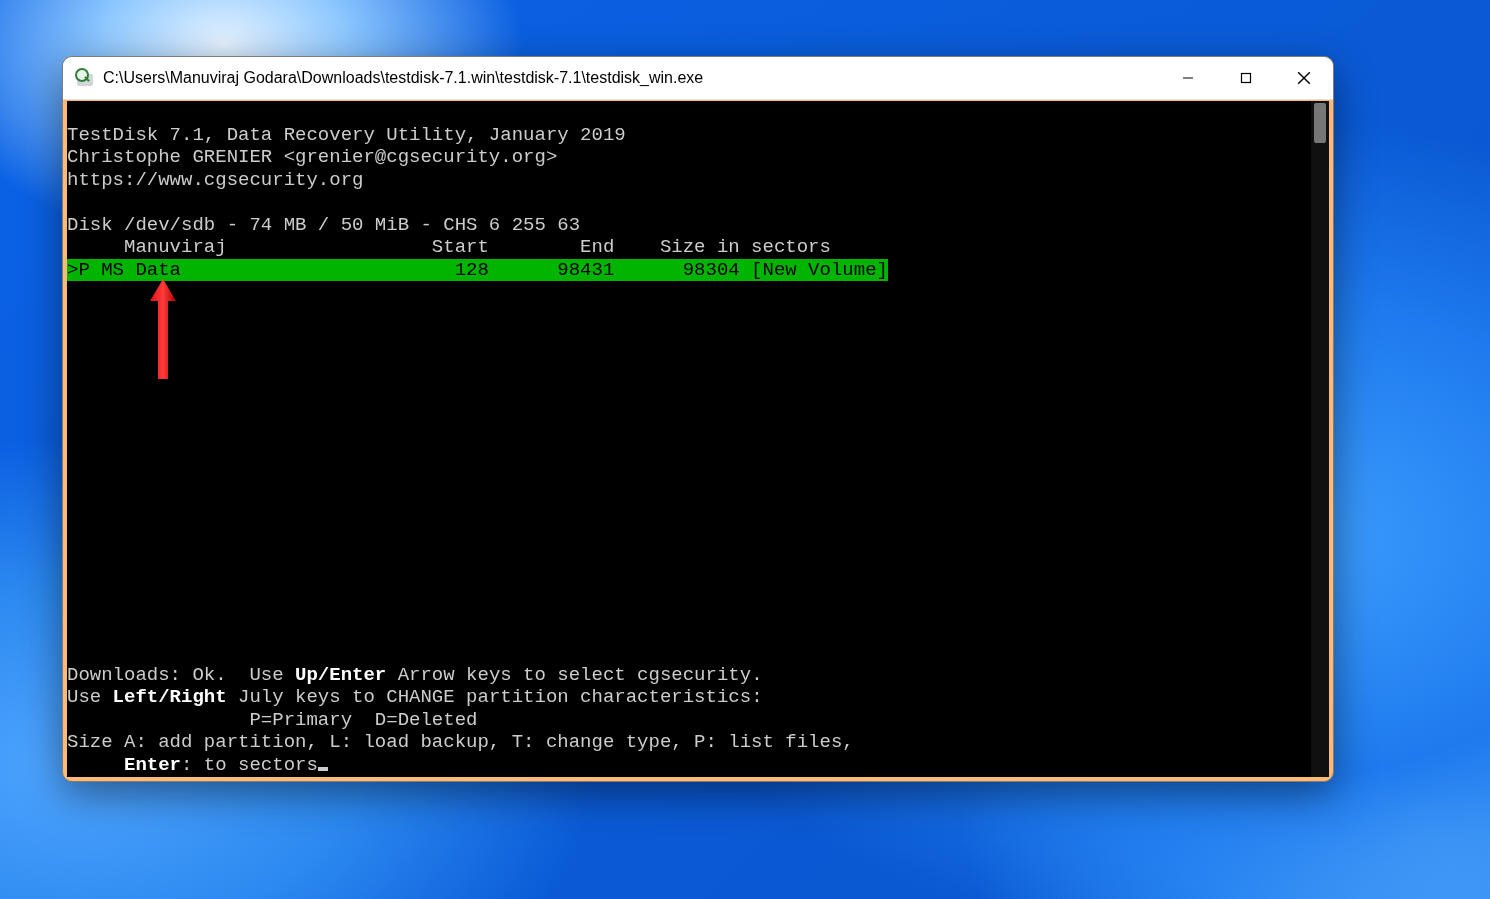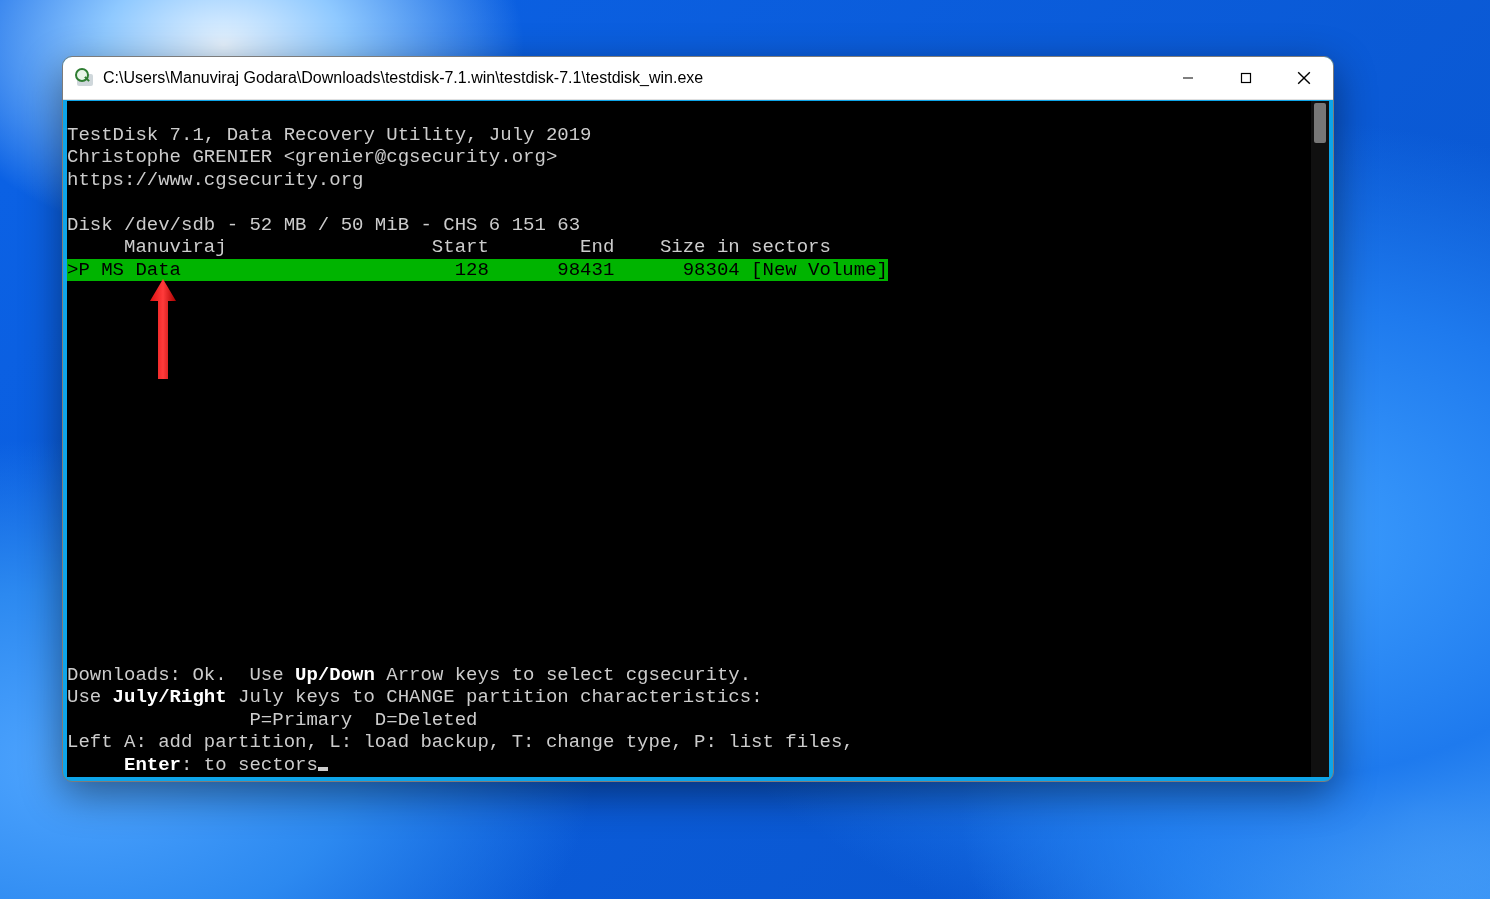--- a/index.html
+++ b/index.html
@@ -20,21 +20,21 @@
       radial-gradient(ellipse 800px 500px at 5% 85%, #4fa5ff 0%, #2c89f0 35%, transparent 65%),
       radial-gradient(ellipse 600px 400px at 15% 5%, #e6f3ff 0%, #8fc9ff 20%, transparent 50%),
       linear-gradient(135deg, #0b62e6 0%, #0a55cc 100%);
   }
   .window {
     position: absolute;
     left: 62px;
     top: 56px;
     width: 1270px;
     height: 724px;
-    background: #0ea5e9;
+    background: #fdba74;
     border: 1px solid #7c7c7c;
     border-radius: 10px;
     box-shadow: 0 12px 40px rgba(0,0,0,0.45);
     overflow: hidden;
   }
   .titlebar {
     position: relative;
     height: 42px;
     display: flex;
     align-items: center;
@@ -164,48 +164,48 @@
       <div class="win-btn close-btn">
         <svg viewBox="0 0 12 12">
             <line x1="1" y1="1" x2="11" y2="11"></line>
             <line x1="11" y1="1" x2="1" y2="11"></line>
           </svg>
       </div>
     </div>
   </div>
 
   <div class="console">
-<span>TestDisk 7.1, Data Recovery Utility, July 2019</span>
+<span>TestDisk 7.1, Data Recovery Utility, January 2019</span>
 <span>Christophe GRENIER &lt;grenier@cgsecurity.org&gt;</span>
 <span>https://www.cgsecurity.org</span>
 
-<span>Disk /dev/sdb - 52 MB / 50 MiB - CHS 6 151 63</span>
+<span>Disk /dev/sdb - 74 MB / 50 MiB - CHS 6 255 63</span>
 <span>     Manuviraj                  Start        End    Size in sectors</span>
 <span class="hl">&gt;P MS Data                        128      98431      98304 [New Volume]</span>
 
 
 
 
 
 
 
 
 
 
 
 
 
 
 
 
 
-<span><span>Downloads: Ok.  Use </span><span class="bold">Up/Down</span><span> Arrow keys to select cgsecurity.</span></span>
-<span><span>Use </span><span class="bold">July/Right</span><span> July keys to CHANGE partition characteristics:</span></span>
+<span><span>Downloads: Ok.  Use </span><span class="bold">Up/Enter</span><span> Arrow keys to select cgsecurity.</span></span>
+<span><span>Use </span><span class="bold">Left/Right</span><span> July keys to CHANGE partition characteristics:</span></span>
 <span>                P=Primary  D=Deleted</span>
-<span>Left A: add partition, L: load backup, T: change type, P: list files,</span>
+<span>Size A: add partition, L: load backup, T: change type, P: list files,</span>
 <span><span>     </span><span class="bold">Enter</span><span>: to sectors</span><span class="cursor"></span></span>
 <span>NTFS, blocksize=4096, 50 MB / 48 MiB</span>
     <div class="scrollbar-track">
       <div class="scrollbar-thumb"></div>
     </div>
 
     <div class="arrow-annotation">
       <svg viewBox="0 0 30 100">
         <defs>
           <linearGradient id="redg" x1="0" y1="0" x2="1" y2="0">

